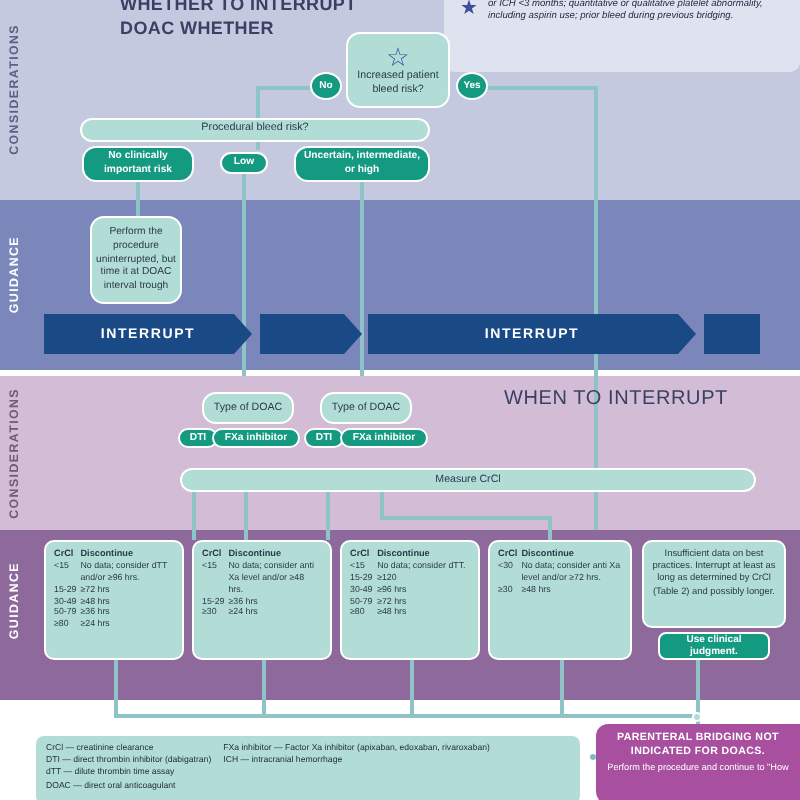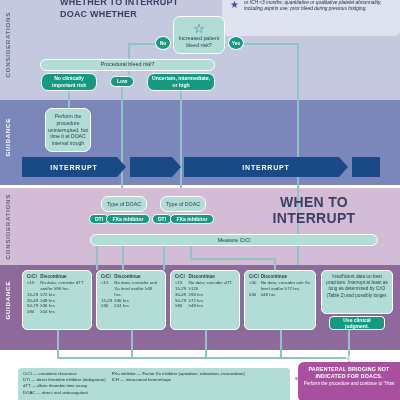--- a/index.html
+++ b/index.html
@@ -68,21 +68,21 @@
   
   .arrow{
     position:absolute;height:20px;background:#1a4a86;
     color:#ffffff;font-size:7px;font-weight:bold;letter-spacing:.8px;
     display:flex;align-items:center;justify-content:center;box-sizing:border-box;
   }
   .arrow.notch{clip-path:polygon(0 0,calc(100% - 9px) 0,100% 50%,calc(100% - 9px) 100%,0 100%);}
 
   
   .sec-head{
-    position:absolute;color:#3b3f63;font-size:14px;font-weight:bold;letter-spacing:.3px;text-align:center;
+    position:absolute;color:#3b3f63;font-size:10px;font-weight:normal;letter-spacing:.3px;text-align:center;
   }
 
   
   .card{
     position:absolute;background:#b2ddd6;border:1px solid #ffffff;border-radius:5px;
     box-sizing:border-box;padding:3px 3px 3px 4px;color:#2b3a4a;
   }
   .card table{border-collapse:collapse;width:100%;}
   .card th{font-size:4.6px;font-weight:bold;text-align:left;padding:0 2px 1.4px 0;white-space:nowrap;}
   .card td{font-size:4.4px;text-align:left;padding:0 2px 0 0;line-height:1.3;vertical-align:top;white-space:nowrap;}

